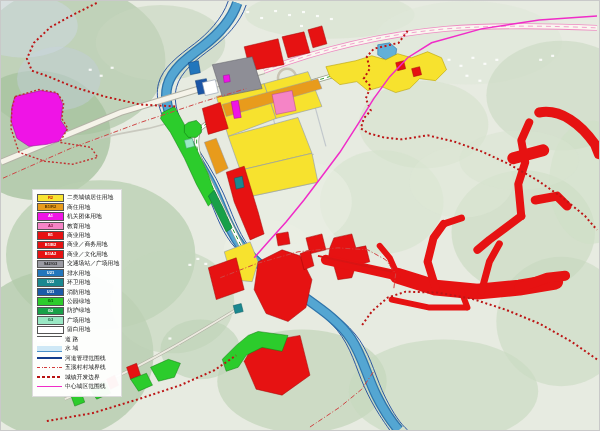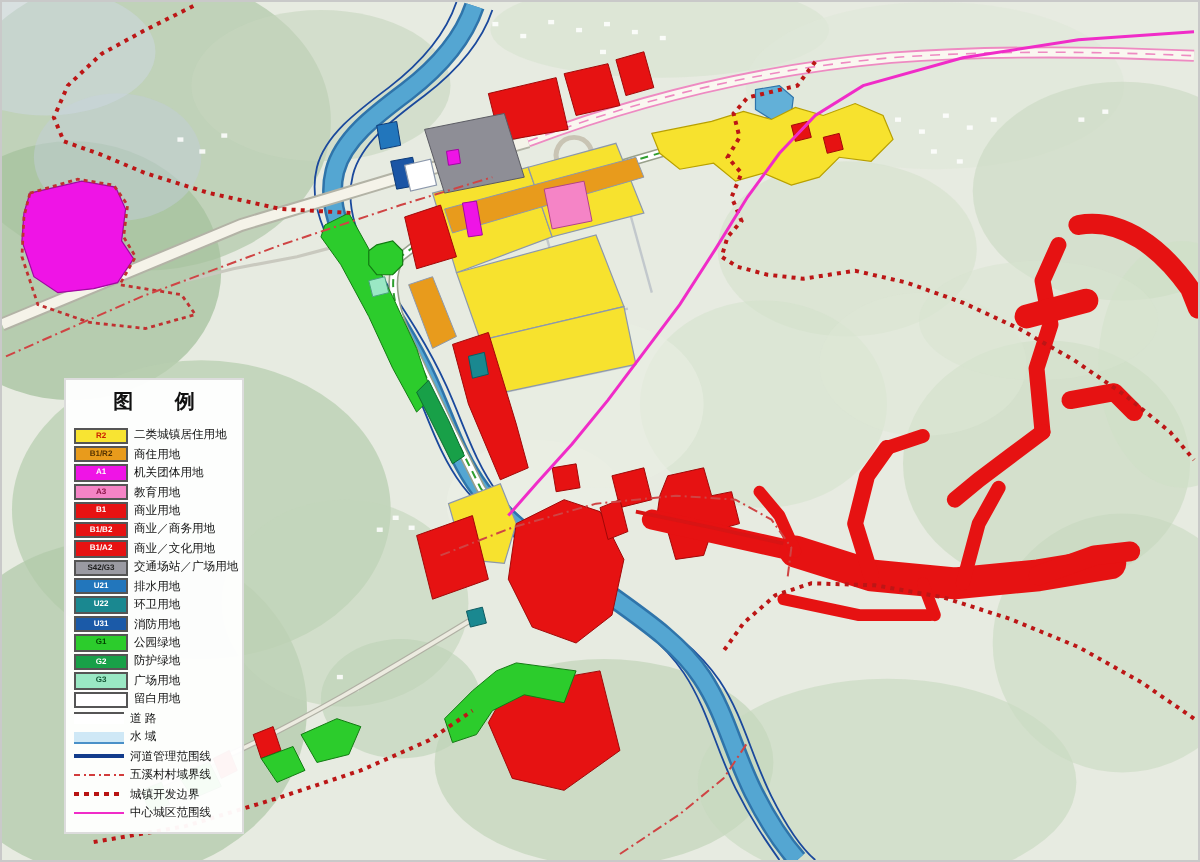--- a/index.html
+++ b/index.html
@@ -174,21 +174,20 @@
         <path d="M 46,422 L 92,414 L 138,400 L 180,386 L 214,371 L 236,356" stroke="#bc1616" stroke-width="2" stroke-dasharray="2,2.6" fill="none"></path>
         <path d="M 14,96 L 38,89 L 56,92 L 63,102 L 61,118 L 67,128 L 59,142 L 90,147 L 97,157 L 72,164 L 44,161 L 18,152 L 10,128 L 11,108 Z" stroke="#c03030" stroke-width="1.4" stroke-dasharray="2,2" fill="none"></path>
         <path d="M 2,178 L 70,148 L 140,122 L 200,102 L 246,88" stroke="#cf4444" stroke-width="1" stroke-dasharray="5,2,1,2" fill="none"></path>
         <path d="M 220,278 L 256,264 L 298,252 L 338,248 L 368,250 L 386,260 L 396,274 L 394,290" stroke="#cf4444" stroke-width="1" stroke-dasharray="5,2,1,2" fill="none"></path>
         <path d="M 310,428 L 340,408 L 362,390 L 374,372" stroke="#cf4444" stroke-width="1" stroke-dasharray="5,2,1,2" fill="none"></path>
         <path d="M 598,15 L 540,19 L 482,28 L 432,42 L 408,57 L 390,76 L 374,98 L 358,124 L 340,152 L 322,176 L 304,200 L 286,222 L 268,242 L 254,258" stroke="#f02cc8" stroke-width="1.5" fill="none"></path>
       </g>
     </svg>
 
   <div class="legend">
-    <div class="legend-title">图  例</div>
     <div>
         <div class="lrow">
           <span class="sw" style="background: rgb(248, 228, 50); color: rgb(204, 34, 0);">R2</span>
           <span class="lbl">二类城镇居住用地</span>
         </div>
         <div class="lrow">
           <span class="sw" style="background: rgb(232, 155, 28); color: rgb(85, 51, 0);">B1/R2</span>
           <span class="lbl">商住用地</span>
         </div>
         <div class="lrow">

